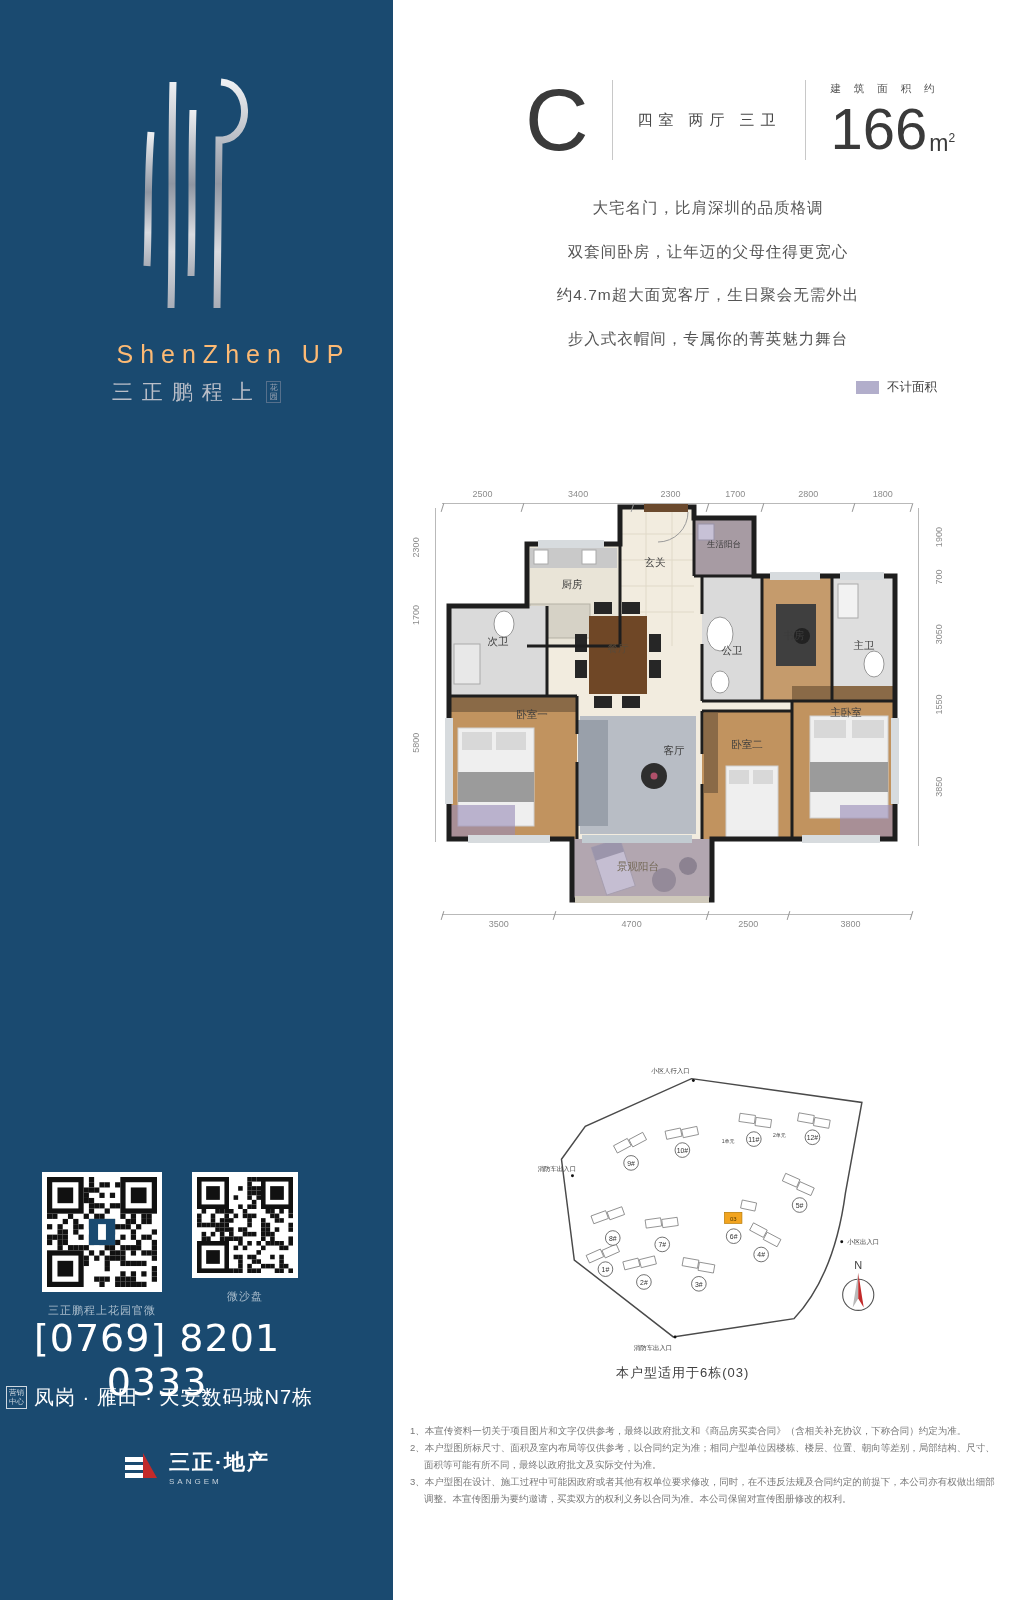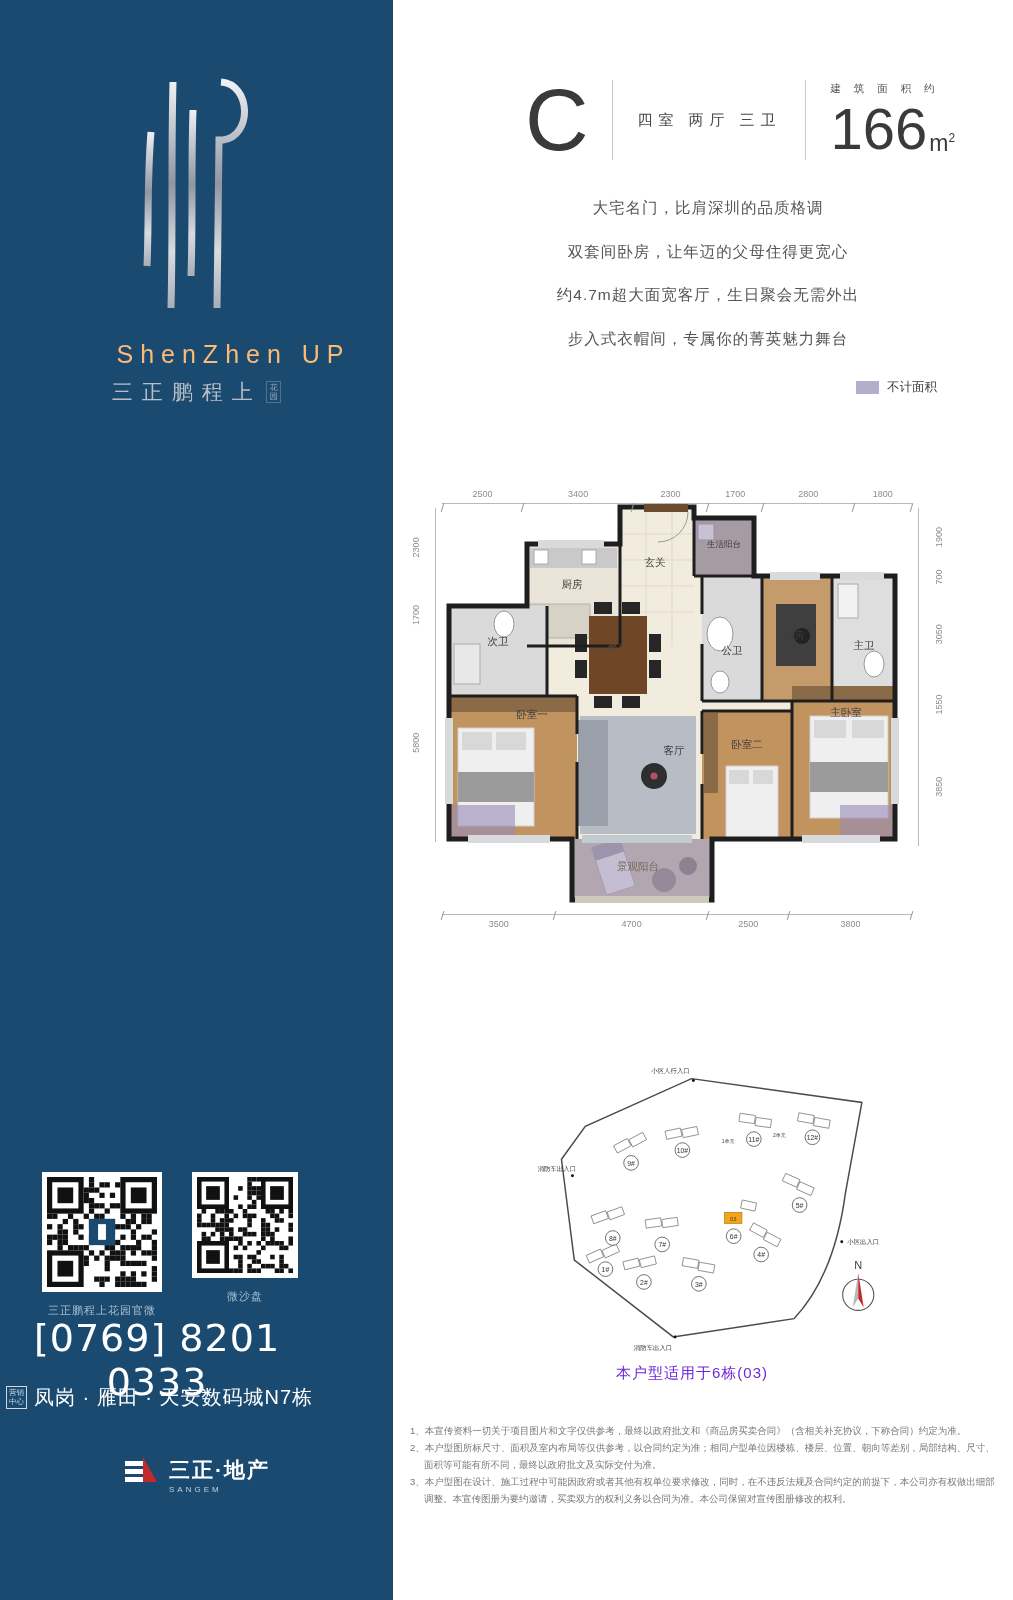--- a/index.html
+++ b/index.html
@@ -27,21 +27,21 @@
          font-size:38px;letter-spacing:1px;font-weight:400;font-family:"DejaVu Sans",sans-serif;}
   .address-row{position:absolute;left:0;top:1384px;width:319px;display:flex;
                justify-content:center;align-items:center;gap:7px;color:#fff;}
   .addr-badge{border:1px solid #cfd8e0;color:#cfd8e0;font-size:7.5px;line-height:8.5px;
               padding:2px 2px;text-align:center;}
   .addr-badge div{display:block;}
   .address{font-size:20px;letter-spacing:1px;}
   .company{position:absolute;left:0;top:1448px;width:393px;display:flex;
            justify-content:center;align-items:center;gap:10px;}
   .company-icon{width:36px;height:32px;}
-  .company-text{color:#fff;margin-top:8px;}
+  .company-text{color:#fff;}
   .company-cn{font-size:21px;font-weight:bold;letter-spacing:2px;}
   .company-en{font-size:8px;letter-spacing:3px;color:#c6d2dc;margin-top:1px;}
 
   
   .header{position:absolute;left:520px;top:76px;width:440px;display:flex;
           align-items:center;justify-content:center;gap:24px;color:#3d3d3d;}
   .unit-letter{font-size:88px;font-weight:300;line-height:1;color:#3a3a3a;}
   .vdiv{width:1px;height:80px;background:#c8c8c8;}
   .rooms-col{display:flex;flex-direction:row;gap:9px;font-size:15px;
              letter-spacing:6px;color:#474747;}
@@ -83,21 +83,21 @@
   .dims-left{grid-column:1;grid-row:2;display:flex;flex-direction:column;
              border-right:1px solid #b9b9b9;margin:4px 6px 66px 0;}
   .dims-right{grid-column:3;grid-row:2;display:flex;flex-direction:column;
               border-left:1px solid #b9b9b9;margin:4px 0 62px 6px;}
   .dim-seg-v{position:relative;flex-basis:0;display:flex;align-items:center;justify-content:center;
              font-size:9px;color:#8c8c8c;writing-mode:vertical-rl;transform:rotate(180deg);}
   .plan-svg{grid-column:2;grid-row:2;width:470px;height:404px;}
 
   
   .siteplan{position:absolute;left:518px;top:1042px;width:424px;height:316px;}
-  .site-caption{position:absolute;left:616px;top:1364px;font-size:15px;color:#6d28d9;letter-spacing:1px;}
+  .site-caption{position:absolute;left:616px;top:1364px;font-size:13px;color:#404040;letter-spacing:1px;}
 
   
   .disclaimer{position:absolute;left:410px;top:1422px;width:592px;
               font-size:9.5px;color:#787878;line-height:1.8;}
   .disclaimer p{margin:0;padding-left:14px;text-indent:-14px;}
 
   svg text{font-family:"Liberation Sans","DejaVu Sans",sans-serif;}
 </style>
 </head>
 <body>

